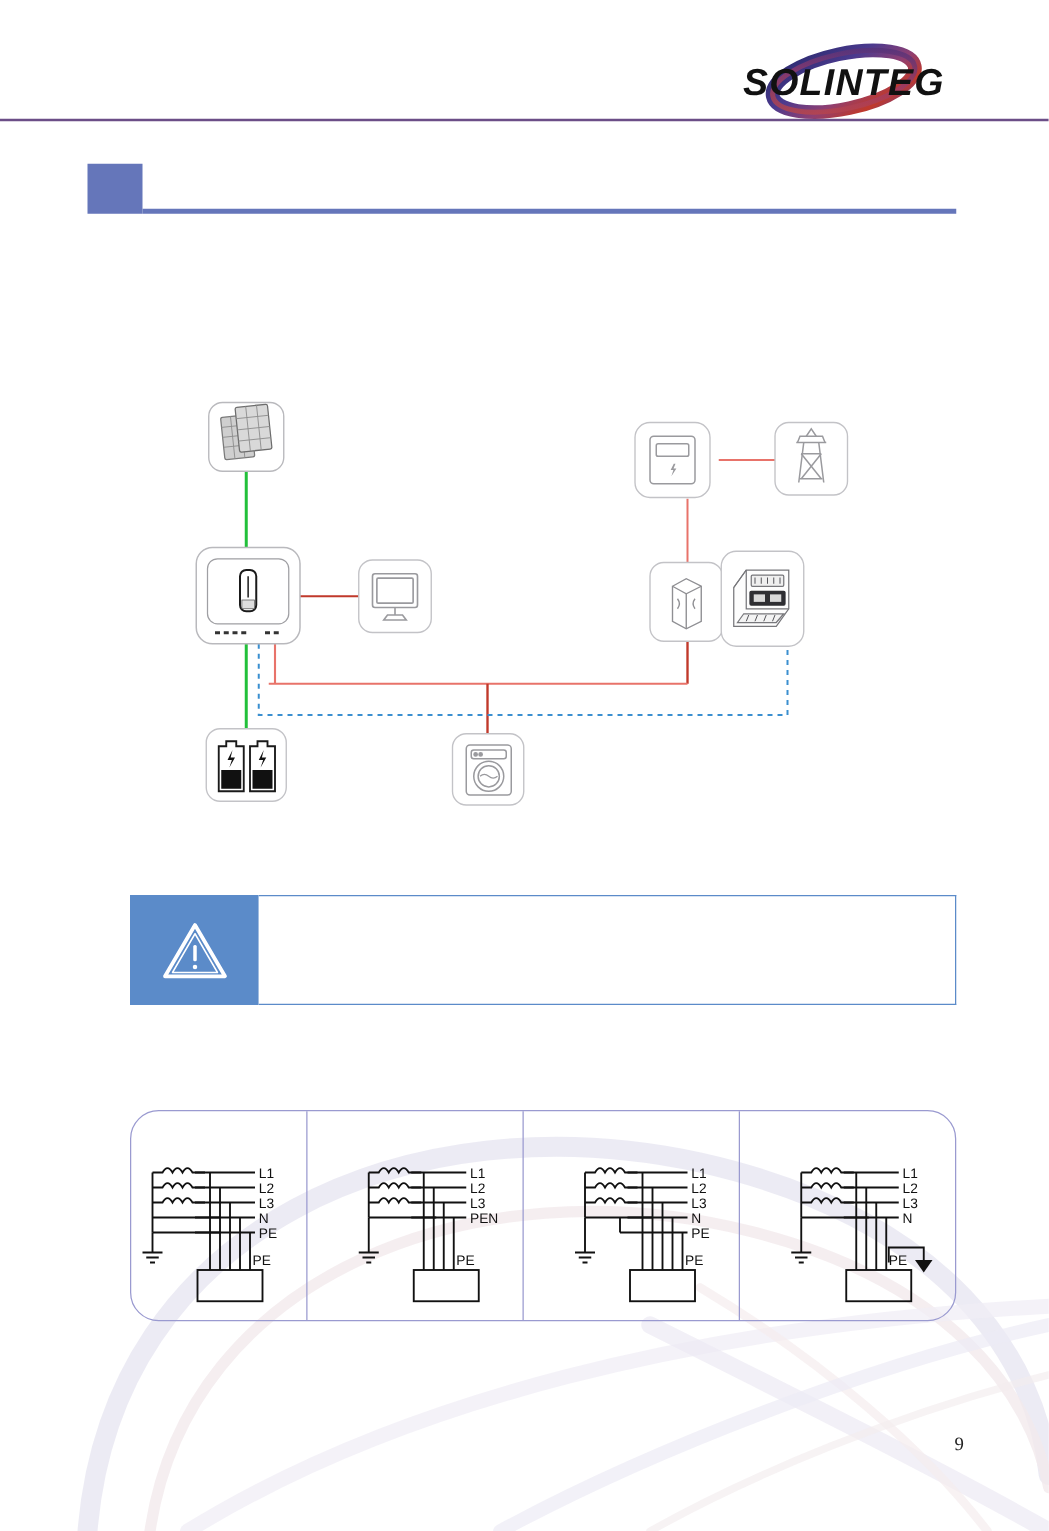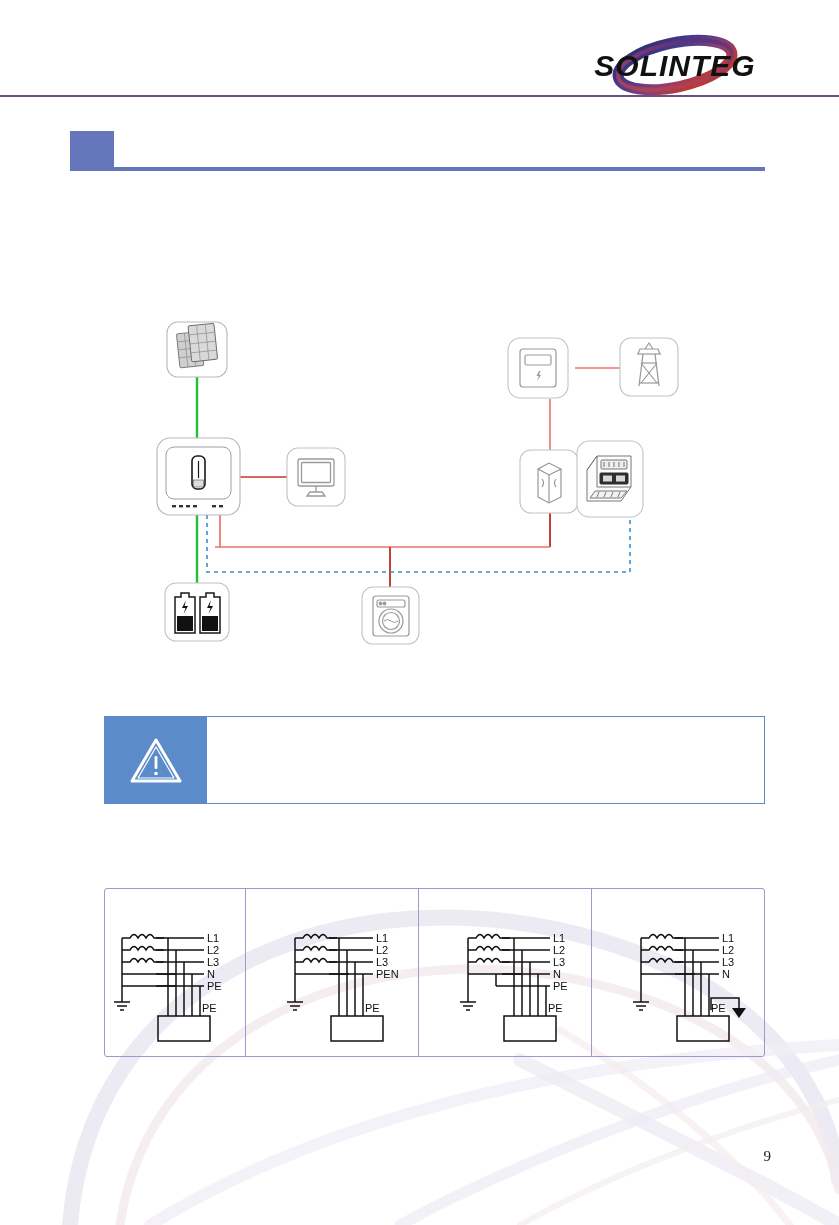--- a/index.html
+++ b/index.html
@@ -25,21 +25,21 @@
   .diagram{position:absolute;left:140px;top:305px;width:560px;height:350px;z-index:2;}
 
   
   .warn{position:absolute;left:104px;top:716px;width:661px;height:88px;z-index:3;display:flex;}
   .warn-ico{width:103px;height:88px;background:#5B8BC9;display:flex;align-items:center;justify-content:center;flex:none;}
   .warn-body{flex:1;border:1.4px solid #5B8BC9;border-left:none;background:#fff;box-sizing:border-box;
              padding:10px 14px;font-size:12px;color:#333;line-height:1.6;}
 
   
   .gridbox{position:absolute;left:104px;top:888px;width:661px;height:169px;
-           border:1.1px solid #9a9ad0;border-radius:3px;box-sizing:border-box;background:transparent;z-index:2;
+           border:1.1px solid #9a9ad0;border-radius:23px;box-sizing:border-box;background:transparent;z-index:2;
            display:flex;gap:32px;}
   .gcell{flex:1;position:relative;border-right:1.1px solid #9a9ad0;box-sizing:border-box;}
   .gcell:last-child{border-right:none;}
   .gcell svg{position:absolute;left:50%;top:50%;transform:translate(-50%,-50%);}
 
   
   .pageno{position:absolute;right:68px;top:1148px;font-size:15px;color:#222;z-index:3;
           font-family:"Liberation Serif", serif;}
 </style>
 </head>

